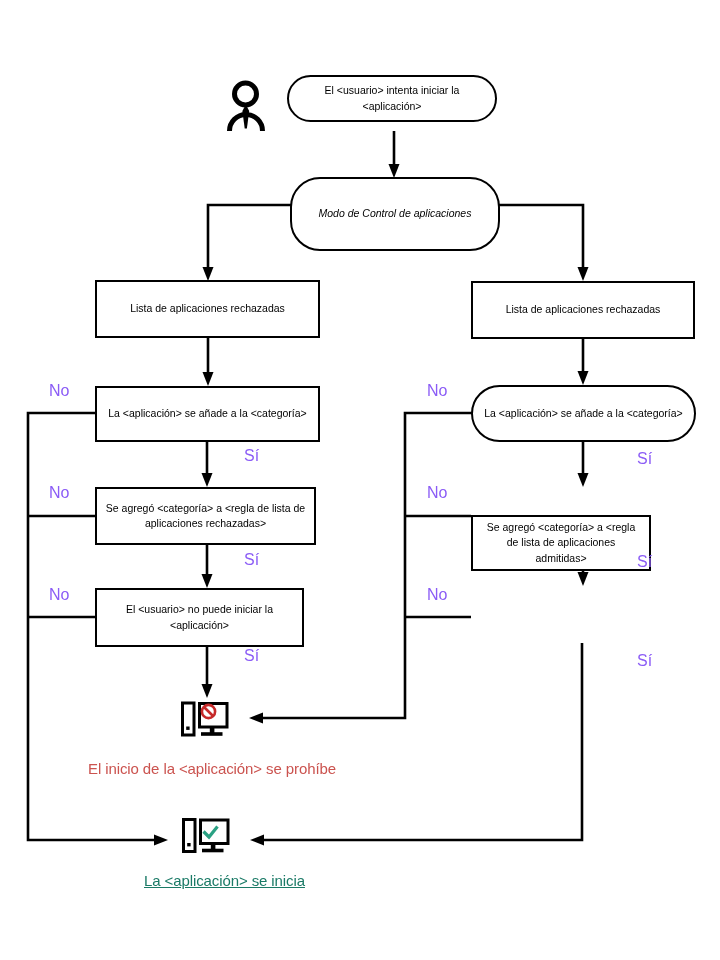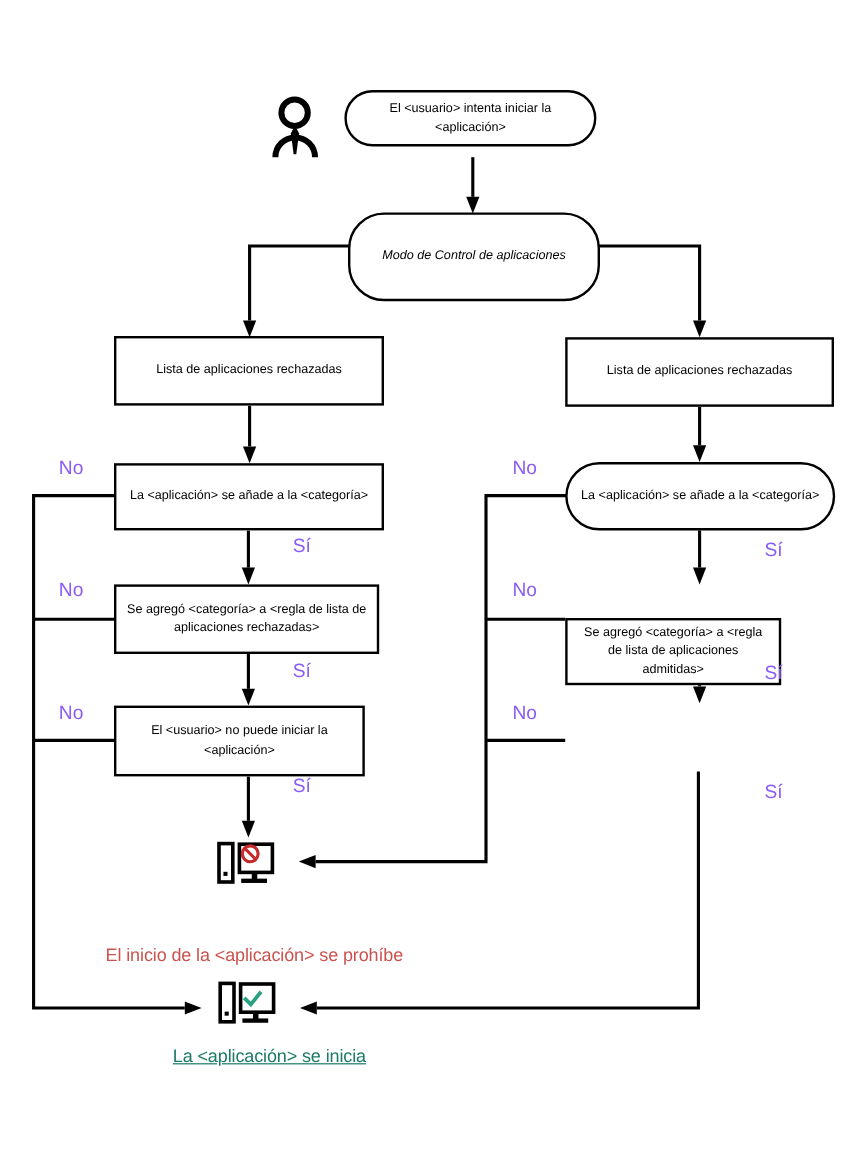--- a/index.html
+++ b/index.html
@@ -29,21 +29,21 @@
   .stadium { border-radius:30px; padding:2px 5px; }
   .edge-label {
     position:absolute;
     font-size:16px; line-height:1; color:#8b5cf6;
   }
   .outcome {
     position:absolute;
     font-size:15px; line-height:1.2; letter-spacing:-0.1px;
     white-space:nowrap;
   }
-  .outcome.blocked { color:var(--blocked-text, #cb534f);margin-top:28px; }
+  .outcome.blocked { color:var(--blocked-text, #cb534f); }
   .outcome.started { color:var(--started-text, #1a7a66); }
   .icon-stroke { fill:#ffffff; stroke:#000; stroke-width:3px; }
   .icon-fill { fill:#000; stroke:none; }
   .prohibit { stroke:var(--prohibited-sign, #c62a2a); fill:none; stroke-width:2.6px; }
   .prohibit-bg { fill:#ffffff; }
   .check { stroke:var(--check-sign, #2aa183); fill:none; stroke-width:3.2px; }
   .person { fill:none; stroke:#000; stroke-width:5px; }
 </style>
 </head>
 <body>

